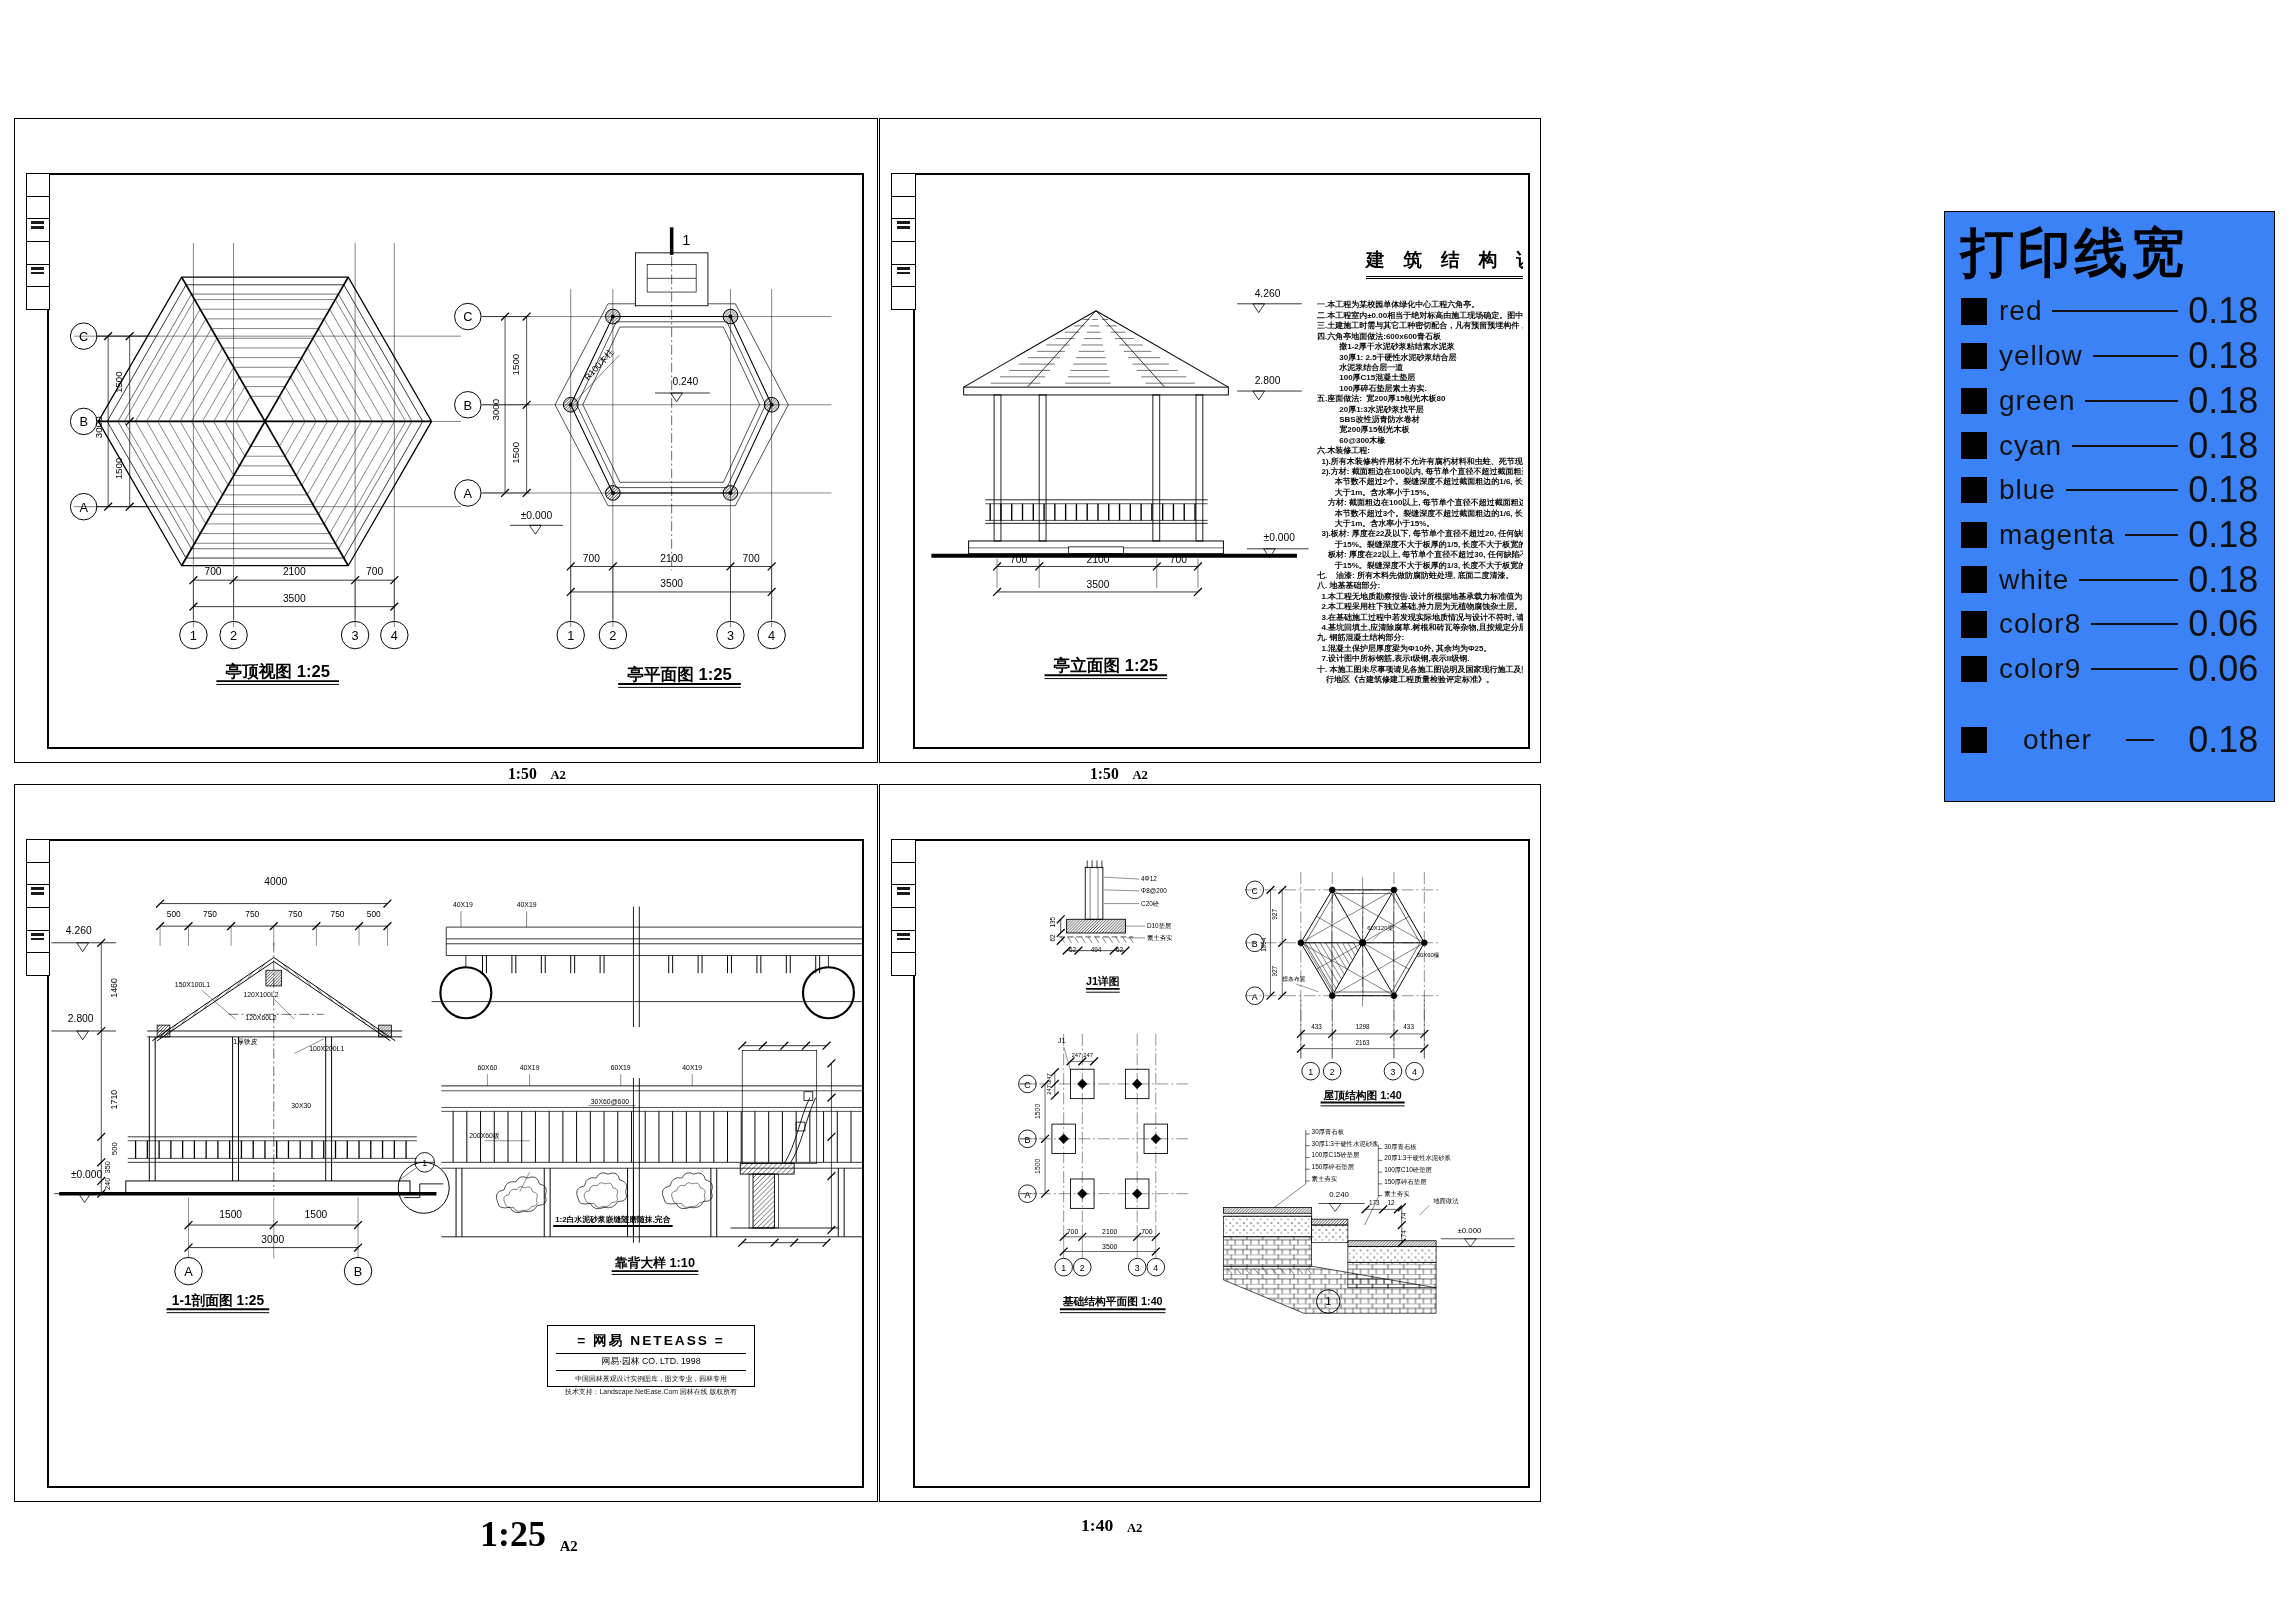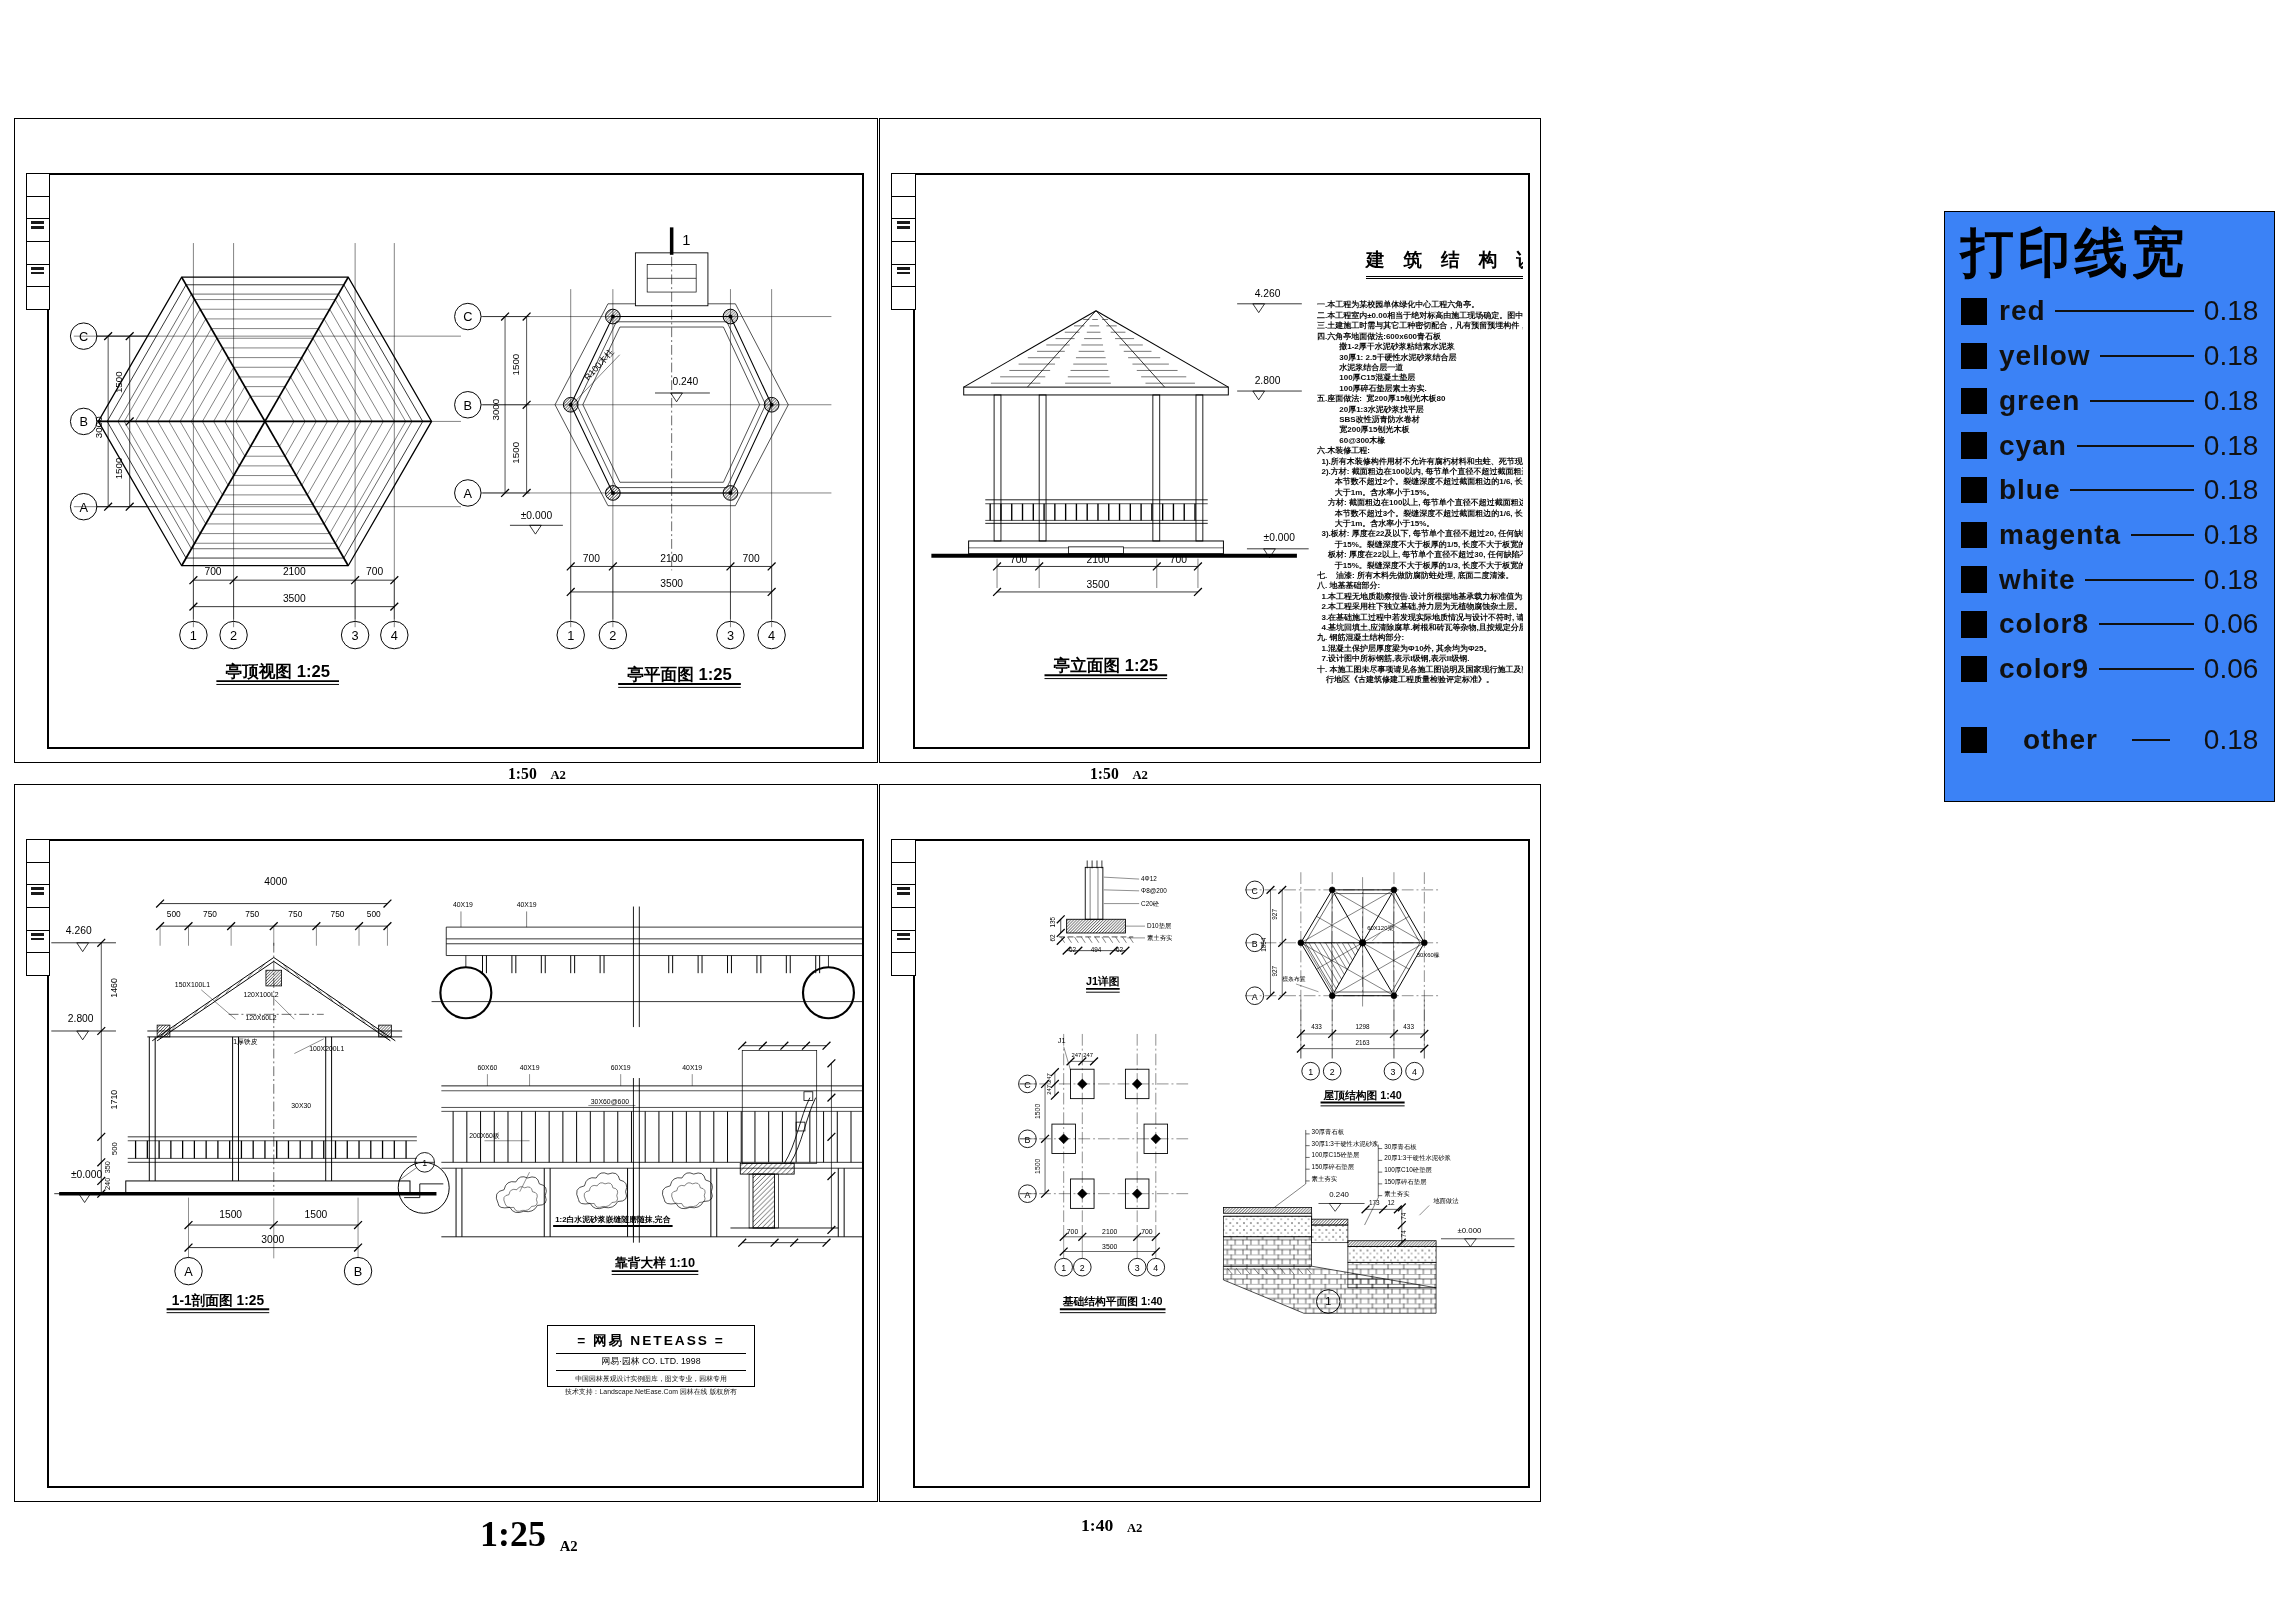--- a/index.html
+++ b/index.html
@@ -12,23 +12,23 @@
   .strip .cell:last-child{border-bottom:none;}
   .smudge{display:block;width:12.7px;height:2.9px;background:#1a1a1a;margin:2px auto 0 auto;}
   .scalelabel{position:absolute;display:flex;align-items:flex-end;gap:13.7px;font-weight:bold;}
   .scalelabel .sc{font-family:"Liberation Serif",serif;}
   .scalelabel .fm{font-family:"Liberation Serif",serif;}
   #legend{position:absolute;left:1944px;top:211px;width:331px;height:591px;border:1.6px solid #000;
           background:#3b82f6;box-sizing:border-box;padding:9.8px 15.7px 0 15.7px;}
   #legend .ltitle{font-family:"DejaVu Serif",serif;font-weight:bold;font-size:53px;letter-spacing:3.9px;line-height:61px;}
   .lrow{display:flex;align-items:center;height:32px;margin-top:12.7px;}
   .lrow .sw{width:26.5px;height:26.5px;background:#000;flex:0 0 auto;}
-  .lrow .nm{font-size:28px;font-weight:700;color:#111;margin-left:11.8px;letter-spacing:1px;}
+  .lrow .nm{font-size:28px;font-weight:400;color:#111;margin-left:11.8px;letter-spacing:1px;}
   .lrow .dash{flex:1;border-top:2.2px solid #111;margin:0 9.8px;}
-  .lrow .val{font-size:28px;color:#111;text-align:right;}
+  .lrow .val{font-size:36px;color:#111;text-align:right;}
   .lrow.gap{margin-top:39px;gap:24px;}
   #notes{position:absolute;left:1317px;top:247px;width:206px;height:443px;overflow:hidden;}
   #notes .ntitle{font-size:18.6px;font-weight:bold;letter-spacing:6.9px;border-bottom:3.9px double #000;
                  width:fit-content;margin:0 0 21.6px 49px;padding-bottom:2.9px;white-space:nowrap;}
   #notes .nline{font-size:8px;line-height:10.4px;white-space:pre;font-weight:bold;color:#0a0a0a;
                 transform-origin:0 0;}
   #netease{position:absolute;left:547px;top:1325px;width:208px;height:62px;border:1.4px solid #000;
            box-sizing:border-box;text-align:center;background:#fff;}
   #netease .nt1{font-size:13.7px;font-weight:bold;margin-top:5.9px;letter-spacing:2px;}
   #netease .nt2{font-size:8.8px;margin-top:2.9px;border-top:1px solid #000;border-bottom:1px solid #000;

